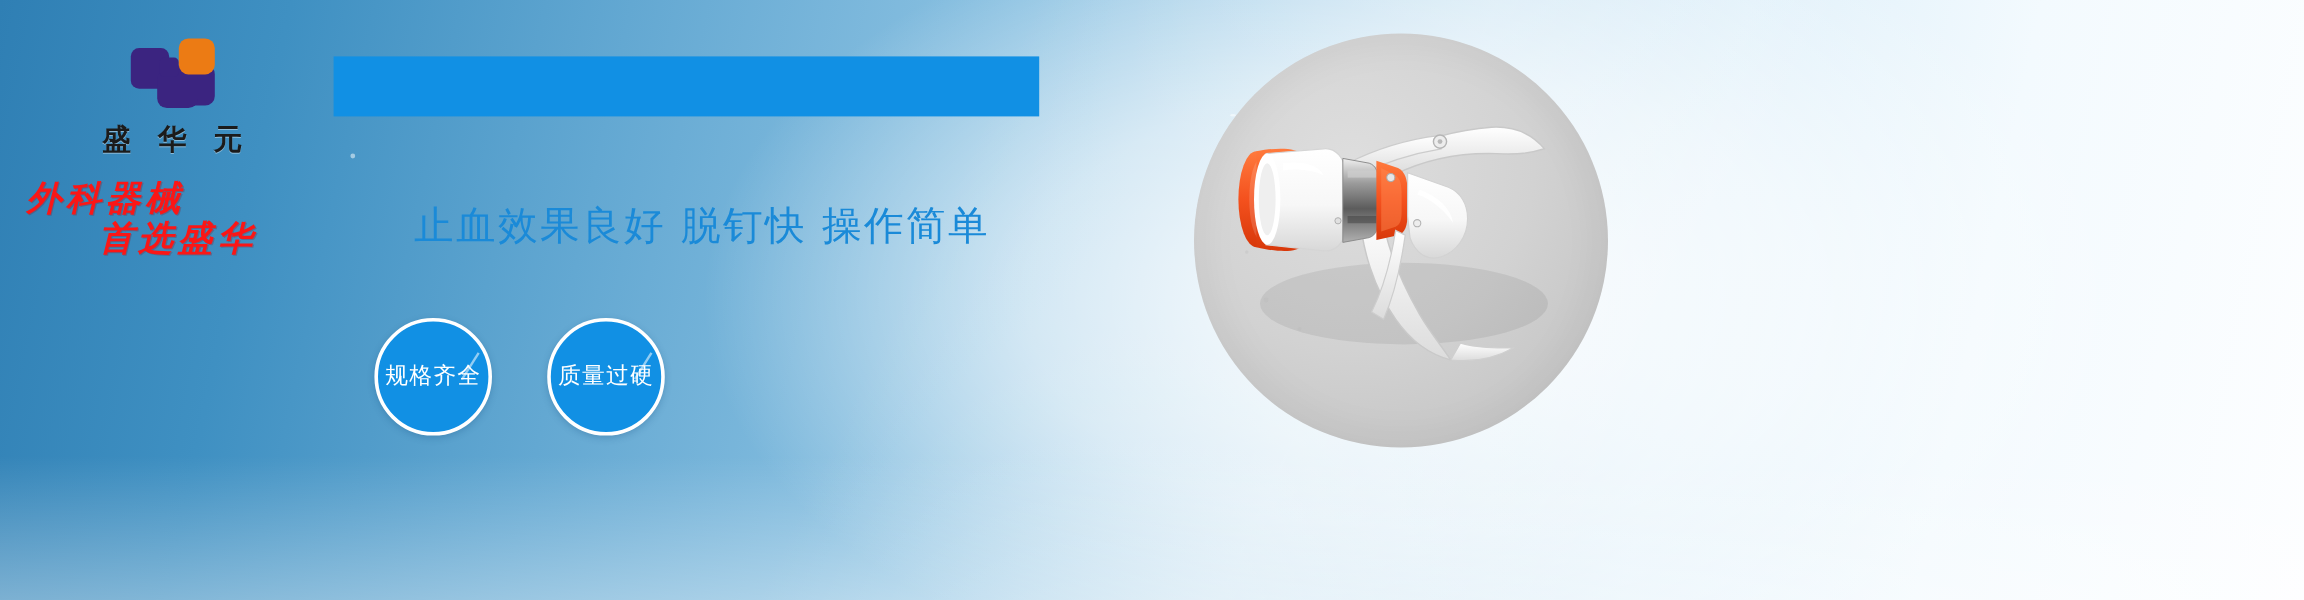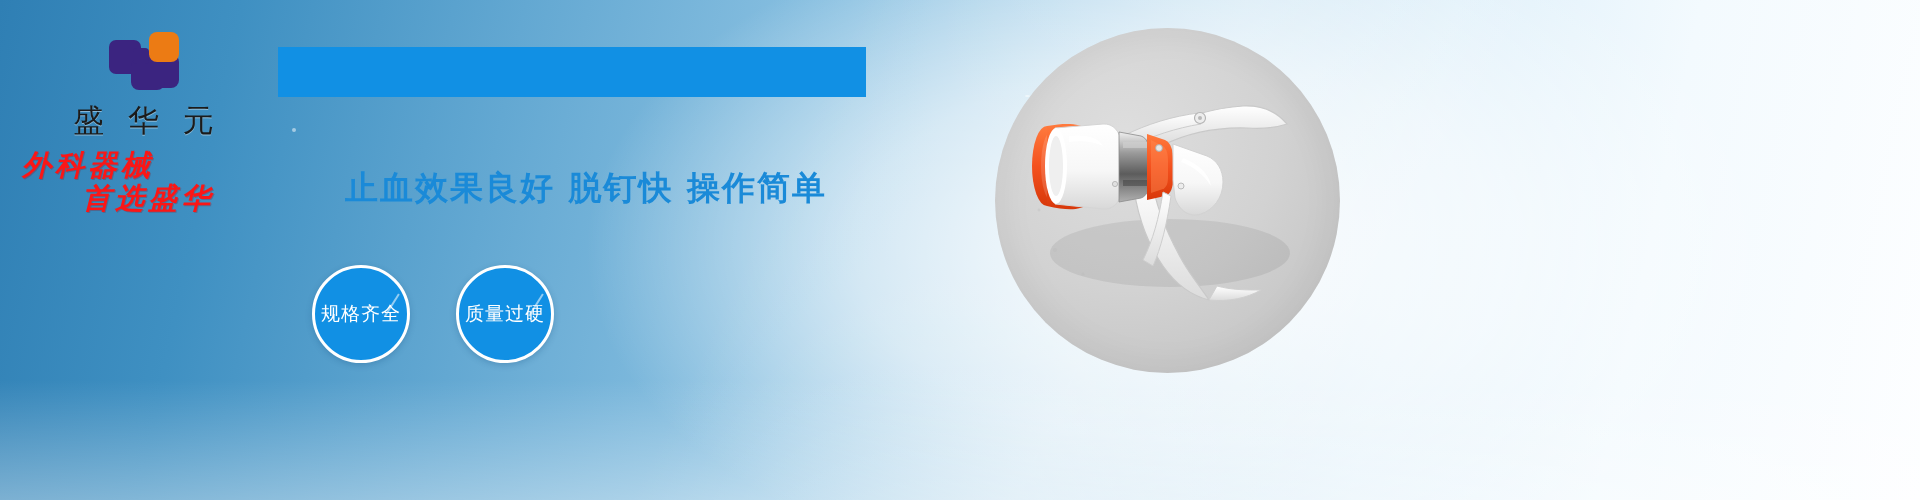--- a/index.html
+++ b/index.html
@@ -28,21 +28,21 @@
   
   .logo{position:absolute;left:62px;top:28px;width:170px;text-align:center;}
   .logo-mark{position:relative;width:76px;height:66px;margin:0 auto 6px auto;}
   .lm{position:absolute;border-radius:7px;}
   .lm-a{left:0px;  top:12px; width:32px;height:34px;background:#3b2480;}
   .lm-b{left:22px; top:30px; width:34px;height:32px;background:#3b2480;border-radius:8px;}
   .lm-c{left:40px; top:4px;  width:30px;height:30px;background:#ec7b14;border-radius:8px;}
   .lm-d{left:36px; top:26px; width:34px;height:34px;background:#3b2480;border-radius:8px;}
   .lm-e{left:24px; top:20px; width:16px;height:16px;background:#3b2480;border-radius:4px;}
   .logo-text{
-    font-size:31px;font-weight:normal;color:#1b1b1b;letter-spacing:7px;
+    font-size:24px;font-weight:bold;color:#1b1b1b;letter-spacing:7px;
     font-family:"DejaVu Sans","Liberation Sans",sans-serif;
     text-shadow:0 1px 0 rgba(255,255,255,.4);
   }
 
   
   .title-box{
     position:absolute;left:278px;top:47px;width:588px;height:50px;
     background:#1190e4;
   }
   .title-text{
@@ -60,21 +60,21 @@
   .calli{position:absolute;left:22px;top:150px;color:#fb1616;
     font-family:"DejaVu Serif","Liberation Serif",serif;
     font-weight:bold;font-style:italic;font-size:29px;
     line-height:1.08;letter-spacing:4px;
     text-shadow:1px 1px 0 rgba(160,0,0,.25);}
   .calli .l2{display:block;margin-left:60px;margin-top:2px;}
 
   
   .subtitle{
     position:absolute;left:345px;top:166px;
-    font-size:33px;color:#1a8ad8;font-weight:700;letter-spacing:2px;
+    font-size:33px;color:#1a8ad8;font-weight:400;letter-spacing:2px;
     font-family:"DejaVu Sans","Liberation Sans",sans-serif;
     white-space:nowrap;
   }
 
   
   .badges{position:absolute;left:312px;top:265px;display:flex;gap:46px;}
   .badge{
     position:relative;width:92px;height:92px;border-radius:50%;
     background:#1190e4;border:3px solid #ffffff;
     box-shadow:0 2px 6px rgba(20,80,130,.28);

